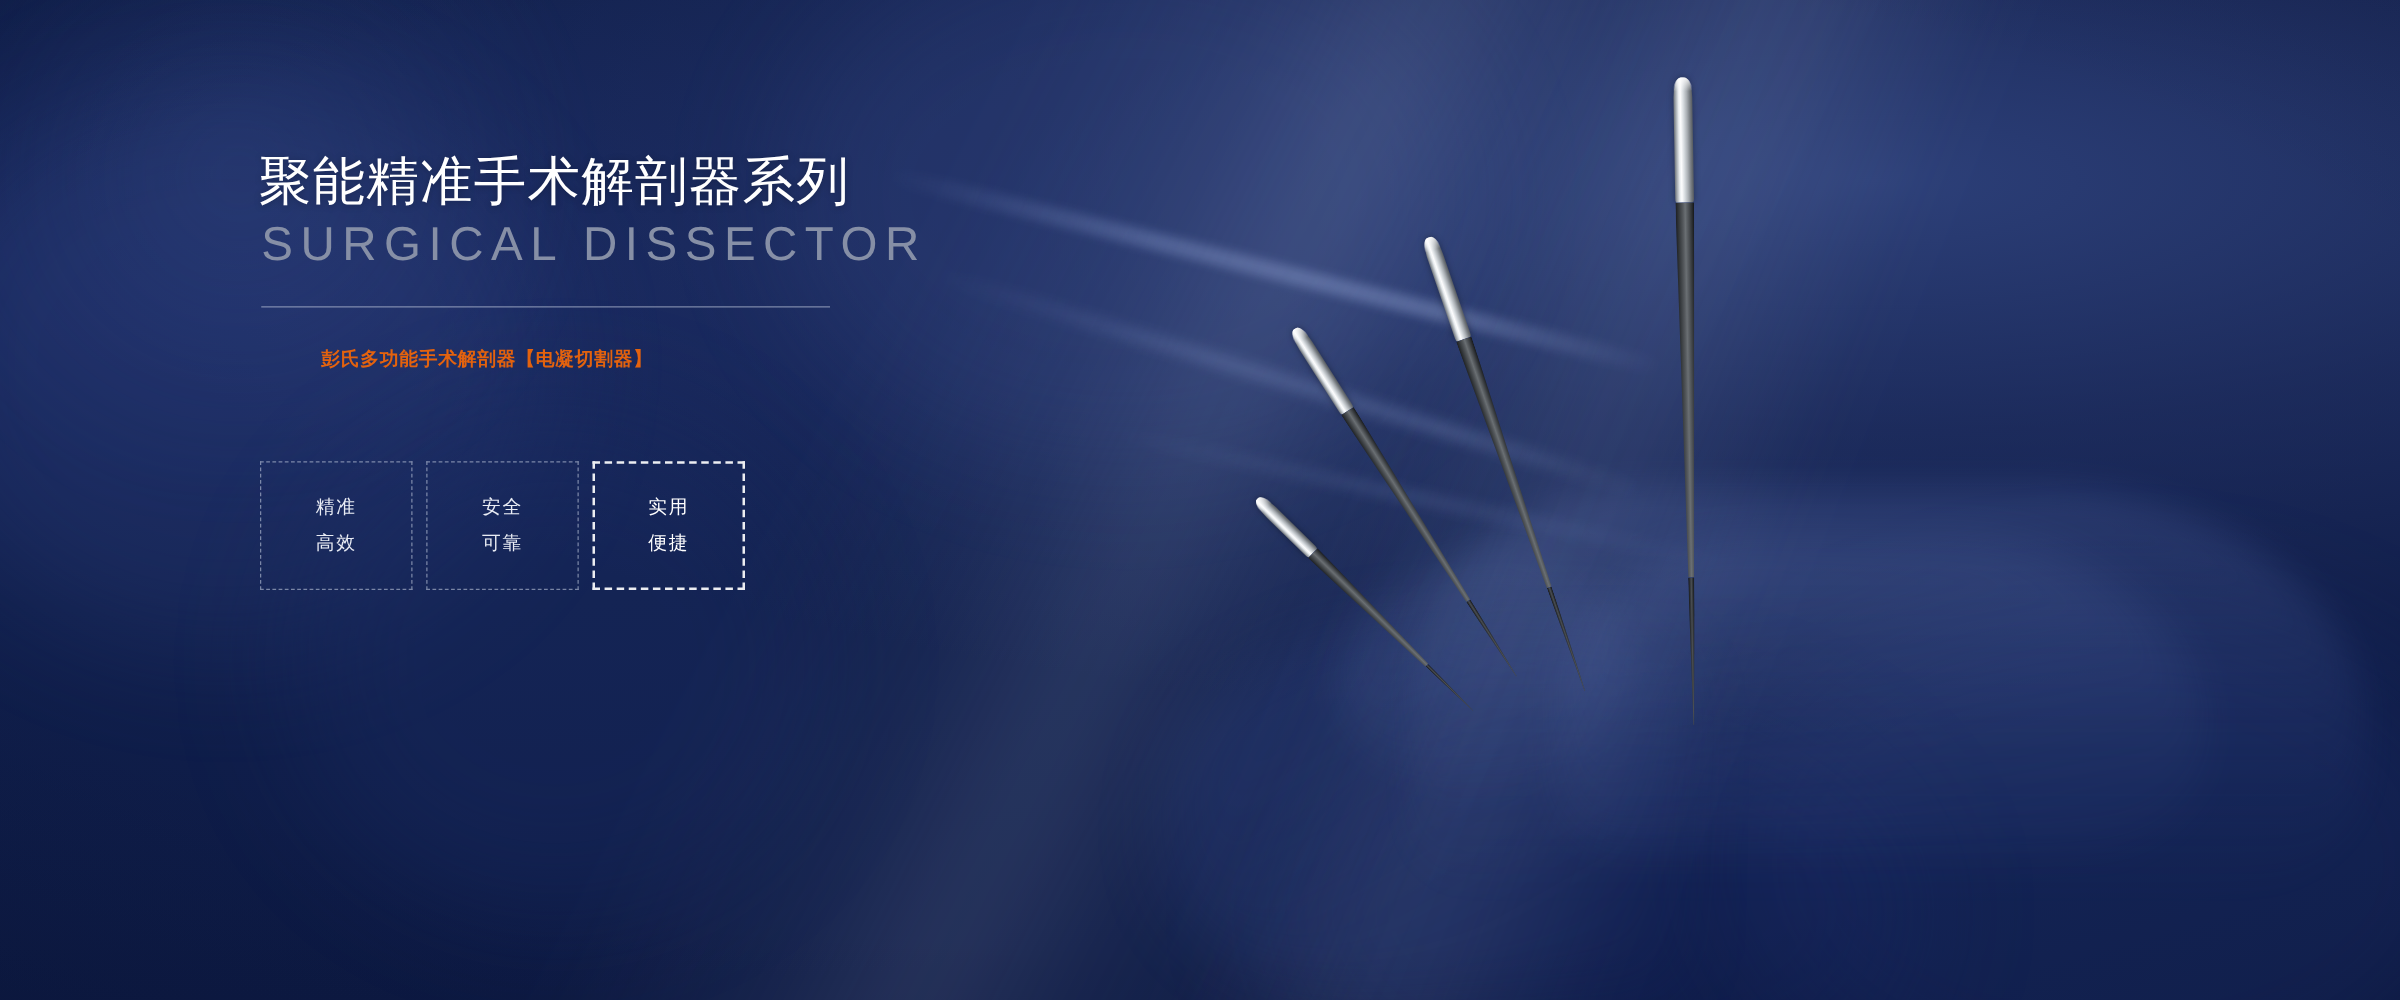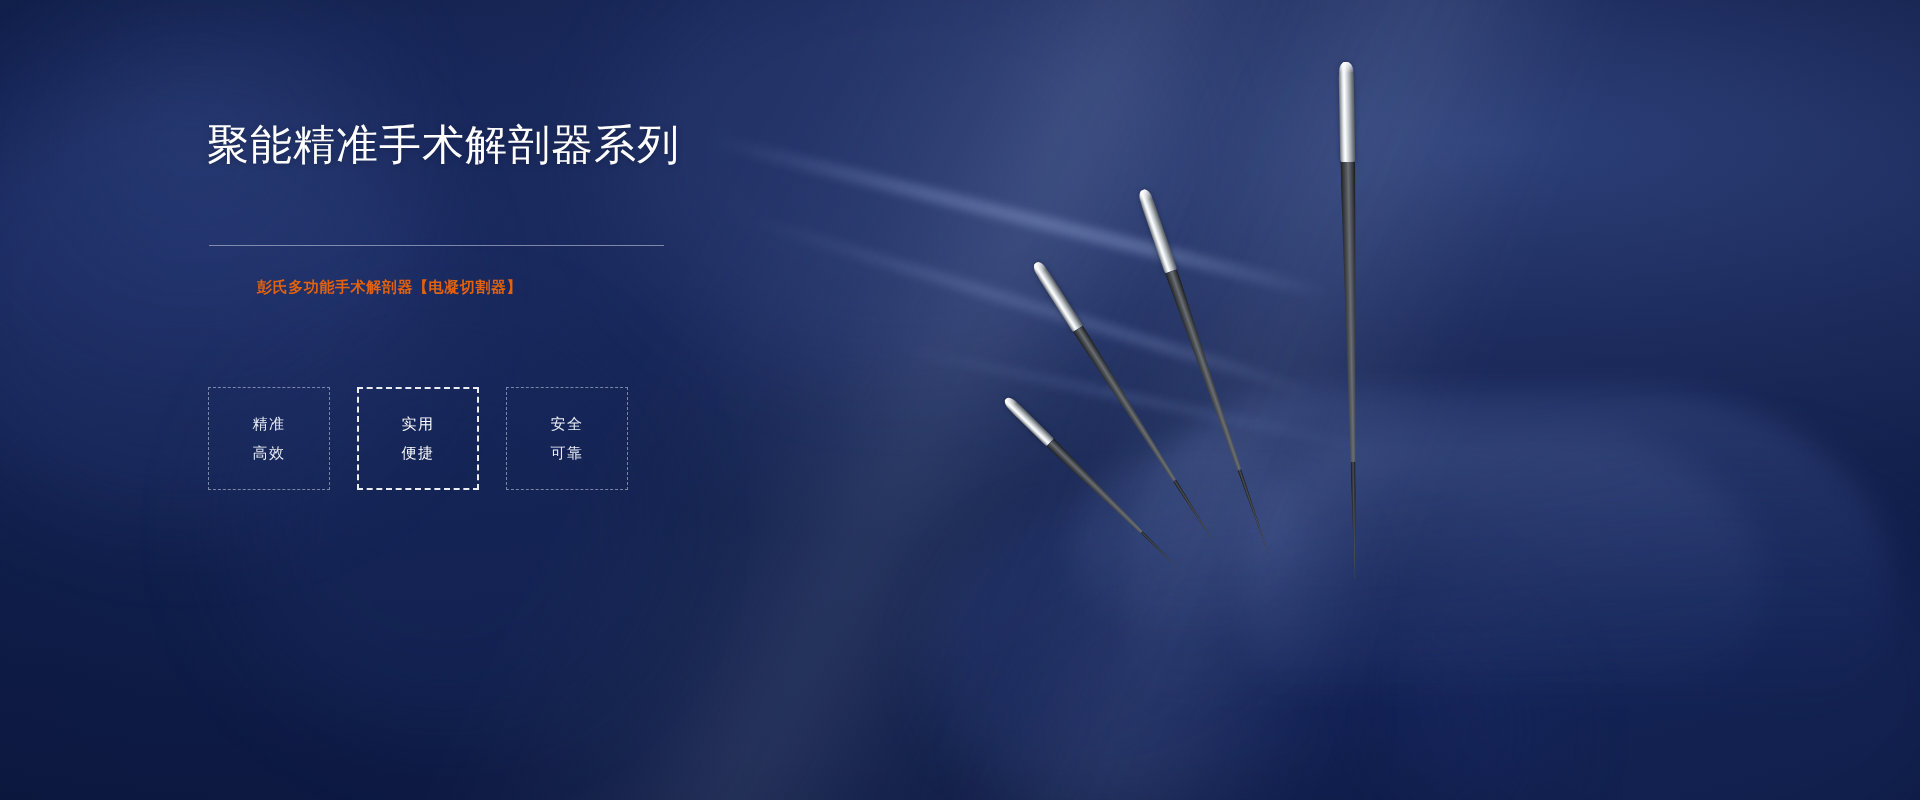--- a/index.html
+++ b/index.html
@@ -147,22 +147,22 @@
   .subtitle-orange{
     position:absolute; left:2px; top:278px;
     font-size:15px; font-weight:bold;
     color:#e3620e; letter-spacing:.6px;
     white-space:nowrap;
     margin-left:48px;
   }
 
   
   .features{
-    position:absolute; left:1px; top:387px;
-    display:flex; gap:27px;
+    position:absolute; left:1px; top:369px;
+    display:flex; gap:11px;
   }
   .feature{
     width:122px; height:103px;
     display:flex; flex-direction:column;
     align-items:center; justify-content:center;
     gap:6px;
     border:1px dashed rgba(184,193,214,0.62);
   }
   .feature.bright{ border:2px dashed rgba(255,255,255,0.92); }
   .feature .fl{
@@ -250,34 +250,35 @@
       <div class="grip" style="width: 15px; height: 100px;"></div>
       <div class="shaft" style="top: 100px; width: 15px; height: 300px; clip-path: polygon(0% 0%, 100% 0%, 65% 100%, 35% 100%);"></div>
       <div class="needle" style="top: 400px; width: 5px; height: 118px; clip-path: polygon(0% 0%, 100% 0%, 55% 100%, 45% 100%);"></div>
     </div>
 
   </div>
 
   <div class="content">
     <div class="title-cn">聚能精准手术解剖器系列</div>
 
+    <div class="title-en">SURGICAL DISSECTOR</div>
 
     <div class="divider"></div>
 
     <div class="subtitle-orange">彭氏多功能手术解剖器【电凝切割器】</div>
 
     <div class="features">
       <div class="feature">
         <span class="fl">精准</span>
         <span class="fl">高效</span>
       </div>
+      <div class="feature">
+        <span class="fl">安全</span>
+        <span class="fl">可靠</span>
+      </div>
       <div class="feature bright">
         <span class="fl">实用</span>
         <span class="fl">便捷</span>
       </div>
-      <div class="feature">
-        <span class="fl">安全</span>
-        <span class="fl">可靠</span>
-      </div>
     </div>
   </div>
 
 </div>
 
 </body></html>

